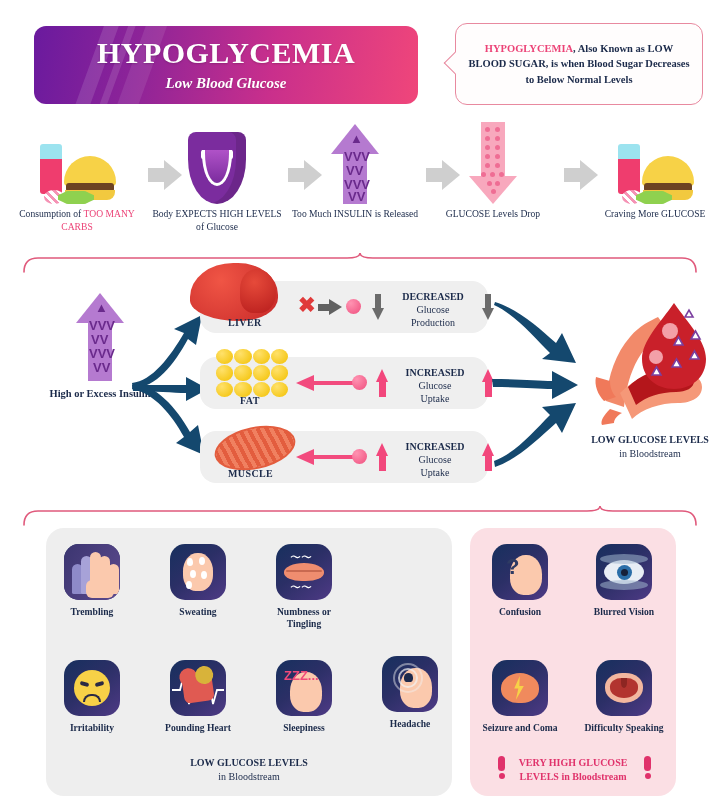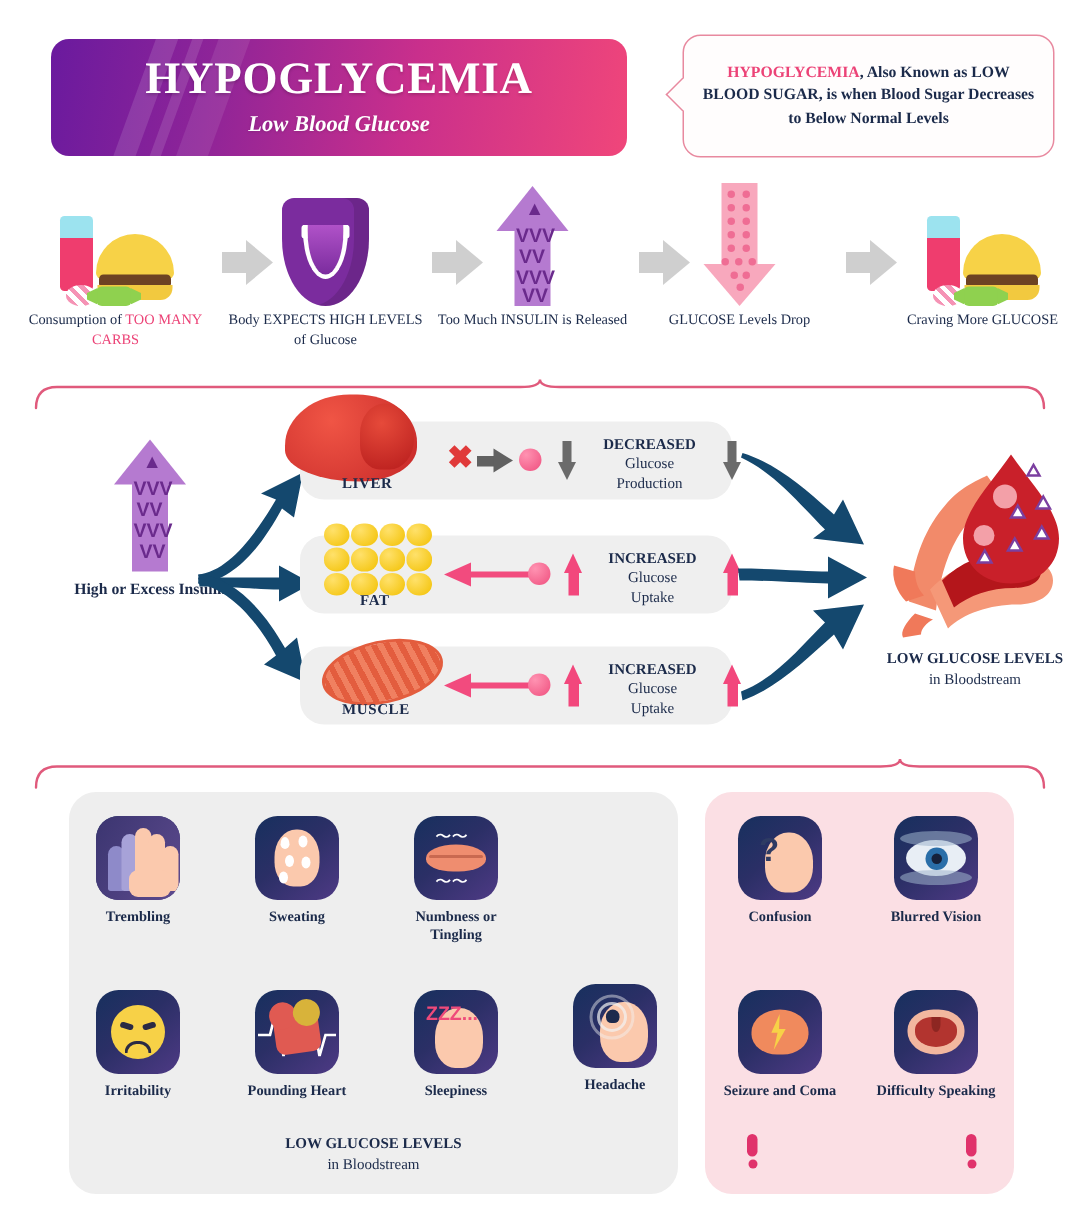--- a/index.html
+++ b/index.html
@@ -592,15 +592,19 @@
     </div>
 
     <div class="excl" style="left:498px;top:228px;">
         <div class="b"></div>
         <div class="d"></div>
       </div>
     <div class="excl" style="left:644px;top:228px;">
         <div class="b"></div>
         <div class="d"></div>
       </div>
+    <div class="panel-footer pink-footer" style="left:470px;top:228px;width:206px;">
+      <span>VERY HIGH GLUCOSE</span><br>
+      <span>LEVELS in Bloodstream</span>
+    </div>
 
   </div>
 </div>
 
 </body></html>

